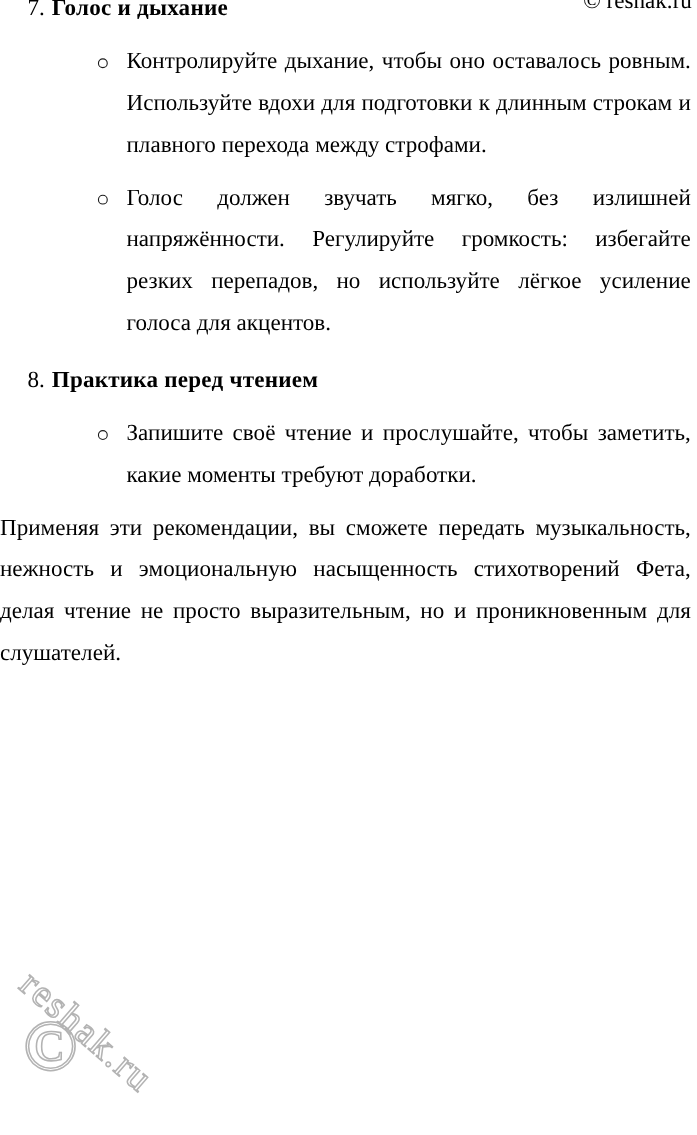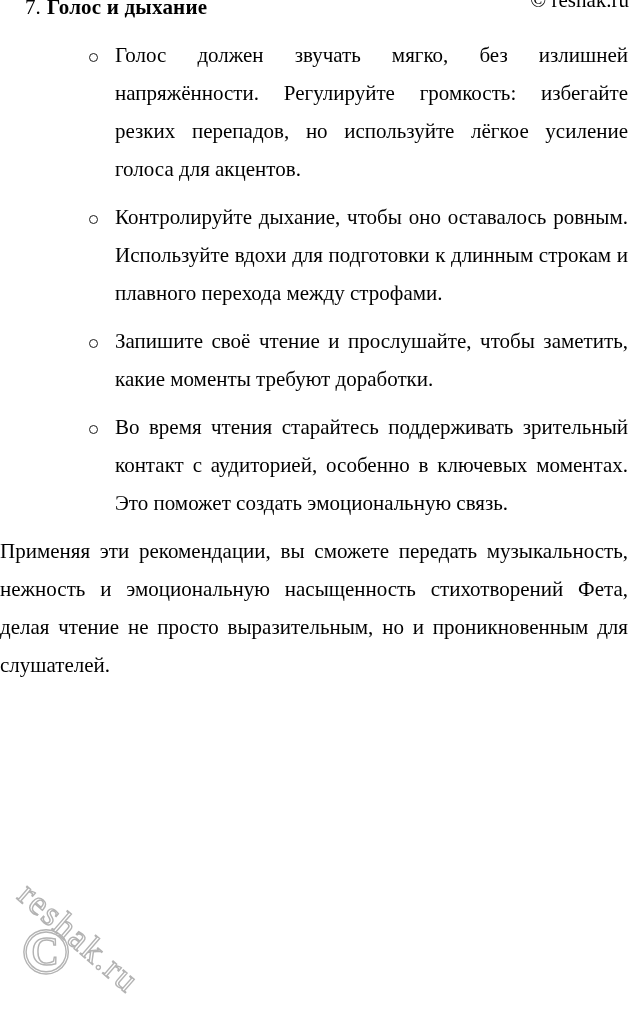--- a/index.html
+++ b/index.html
@@ -58,40 +58,39 @@
   <div class="copyright">© reshak.ru</div>
 
   <div class="content">
 
     <div class="section">
       <div class="heading">
         <span class="num">7.</span><span class="title">Голос и дыхание</span>
       </div>
       <div class="bullet">
         <span class="bullet-icon"></span>
-        <span>Голос должен звучать мягко, без излишней напряжённости. Регулируйте громкость: избегайте резких перепадов, но используйте лёгкое усиление голоса для акцентов.</span>
+        <span>Контролируйте дыхание, чтобы оно оставалось ровным. Используйте вдохи для подготовки к длинным строкам и плавного перехода между строфами.</span>
       </div>
       <div class="bullet">
         <span class="bullet-icon"></span>
-        <span>Контролируйте дыхание, чтобы оно оставалось ровным. Используйте вдохи для подготовки к длинным строкам и плавного перехода между строфами.</span>
+        <span>Голос должен звучать мягко, без излишней напряжённости. Регулируйте громкость: избегайте резких перепадов, но используйте лёгкое усиление голоса для акцентов.</span>
       </div>
     </div>
 
     <div class="section">
+      <div class="heading">
+        <span class="num">8.</span><span class="title">Практика перед чтением</span>
+      </div>
       <div class="bullet">
         <span class="bullet-icon"></span>
         <span>Запишите своё чтение и прослушайте, чтобы заметить, какие моменты требуют доработки.</span>
       </div>
     </div>
 
     <div class="section">
-      <div class="bullet">
-        <span class="bullet-icon"></span>
-        <span>Во время чтения старайтесь поддерживать зрительный контакт с аудиторией, особенно в ключевых моментах. Это поможет создать эмоциональную связь.</span>
-      </div>
     </div>
 
     <p class="closing">Применяя эти рекомендации, вы сможете передать музыкальность, нежность и эмоциональную насыщенность стихотворений Фета, делая чтение не просто выразительным, но и проникновенным для слушателей.</p>
 
   </div>
 
   <svg class="watermark" width="180" height="166" viewBox="0 0 180 166">
     <g fill="none" stroke="#b3b3b3" stroke-width="1.4">
       <text transform="translate(14,44) rotate(41)" font-family="Liberation Serif, serif" font-size="35" letter-spacing="2">reshak.ru</text>
       <text x="19" y="119" font-family="Liberation Serif, serif" font-size="66">©</text>

